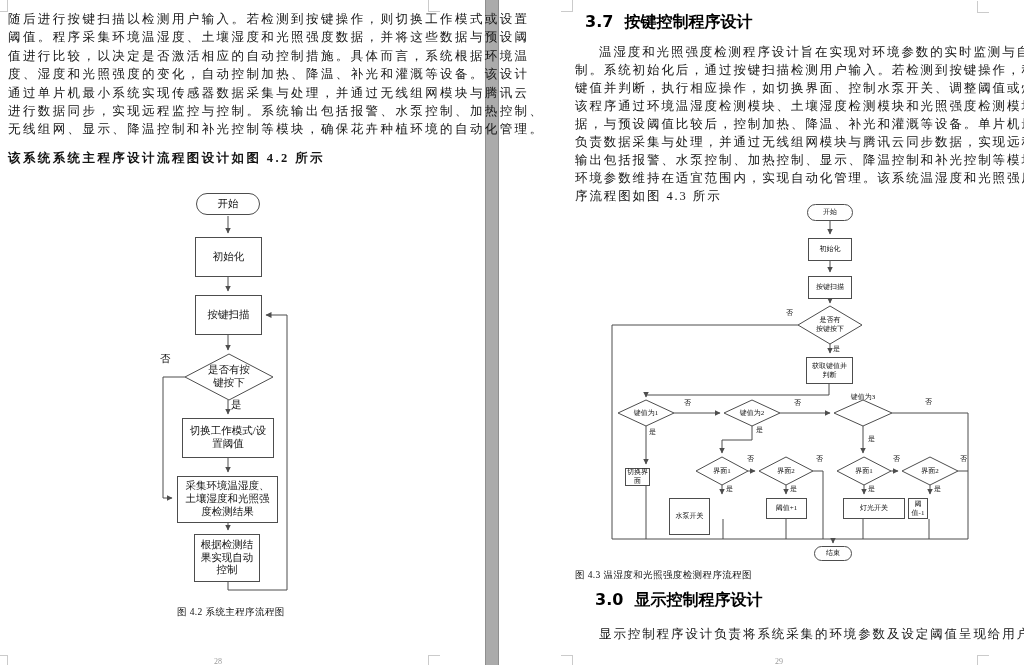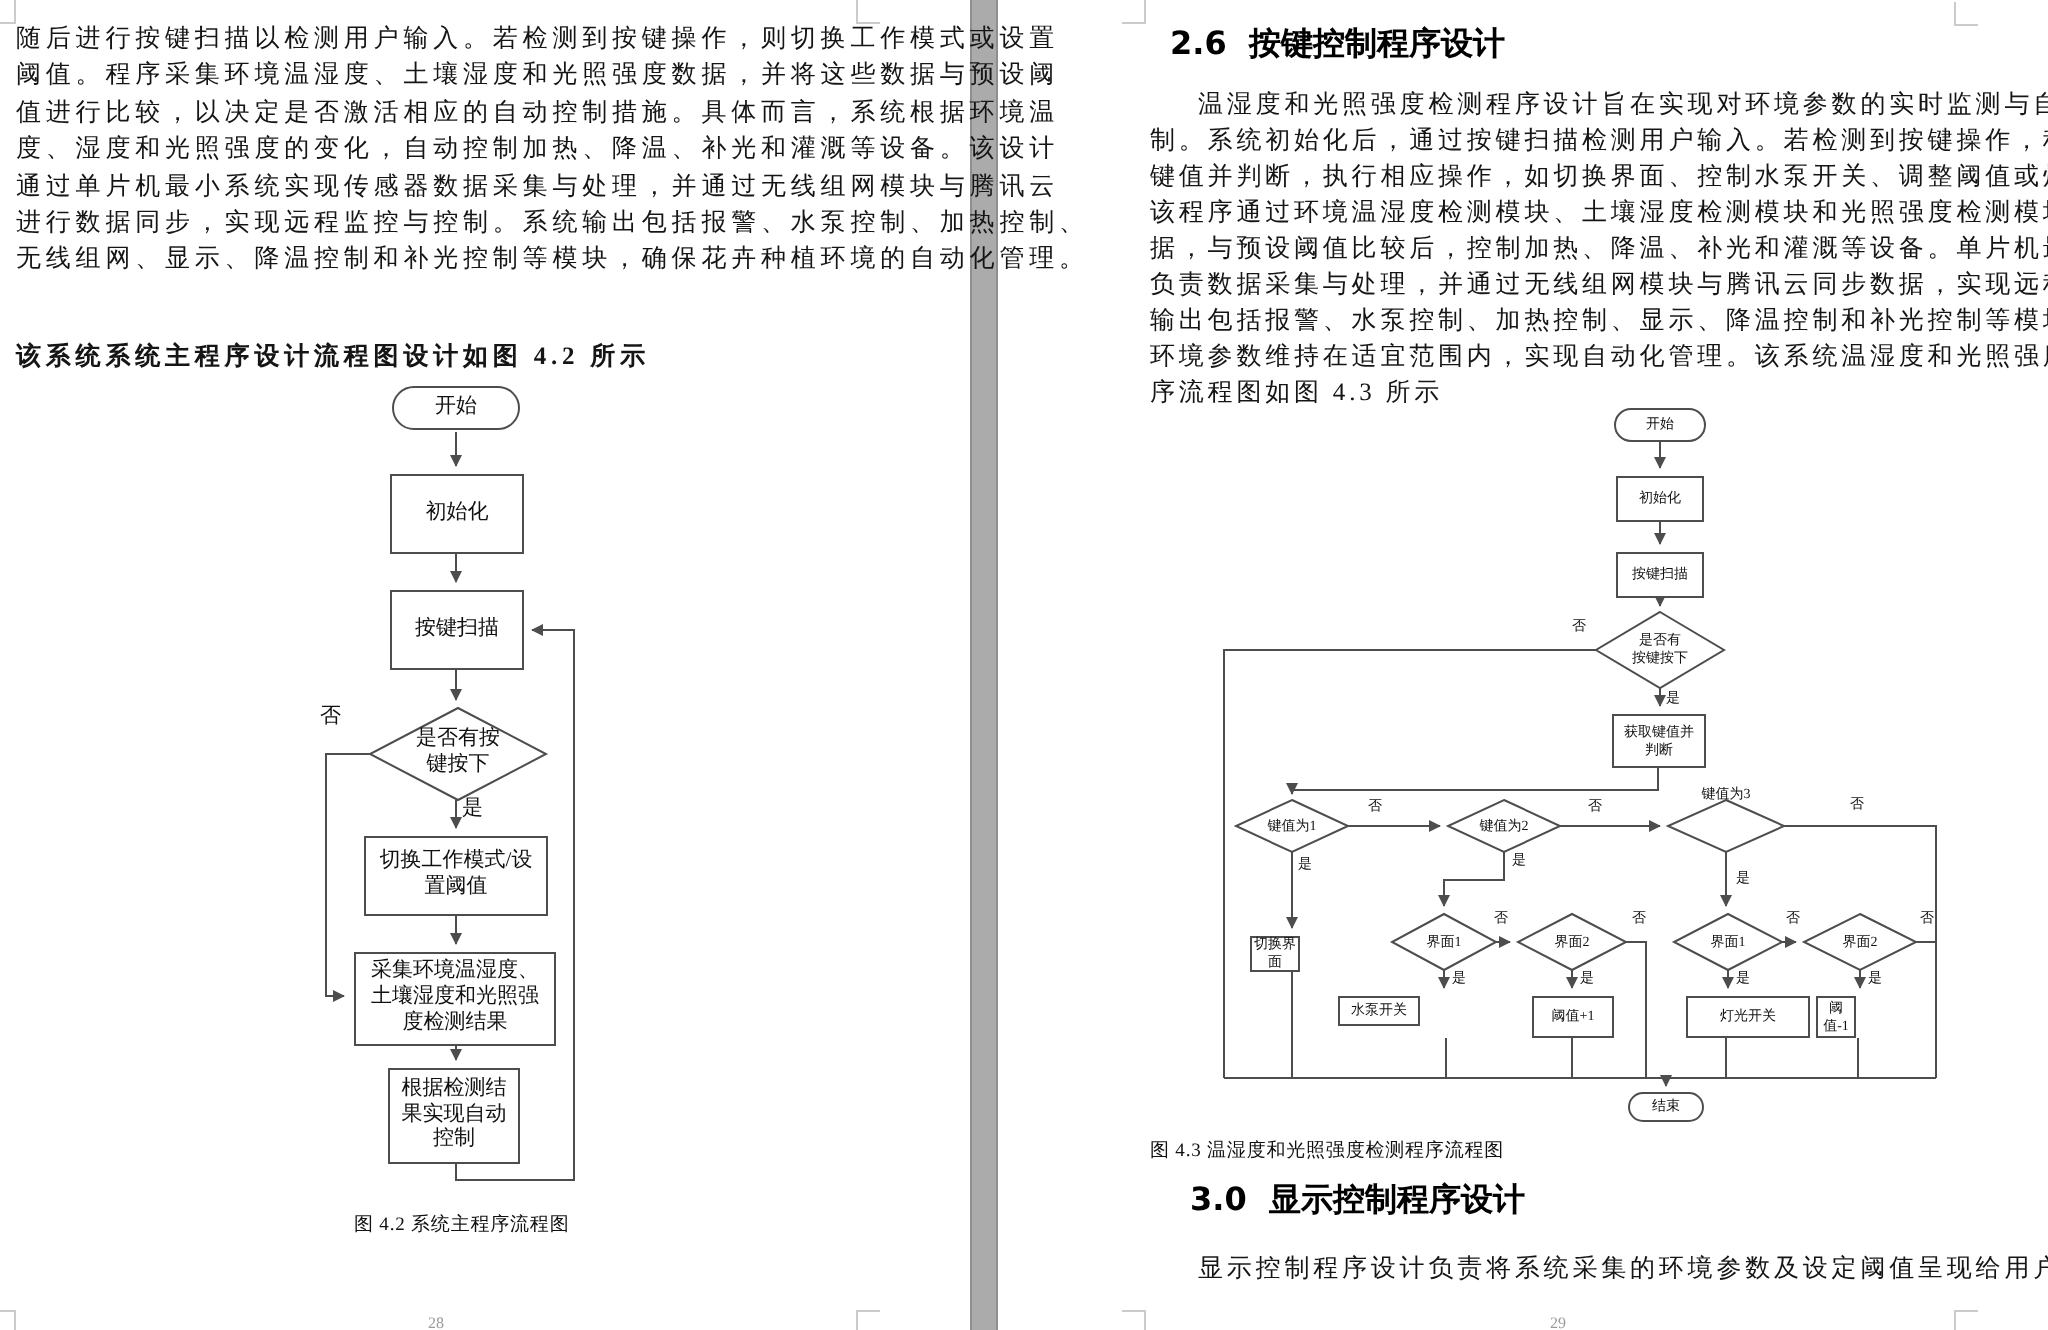--- a/index.html
+++ b/index.html
@@ -51,21 +51,21 @@
 <div class="mark bl" style="left:561px;top:655px"></div>
 <div class="mark br" style="left:977px;top:655px"></div>
 
 <div class="bl lp" style="top:11px">随后进行按键扫描以检测用户输入。若检测到按键操作，则切换工作模式或设置</div>
 <div class="bl lp" style="top:29px">阈值。程序采集环境温湿度、土壤湿度和光照强度数据，并将这些数据与预设阈</div>
 <div class="bl lp" style="top:48px">值进行比较，以决定是否激活相应的自动控制措施。具体而言，系统根据环境温</div>
 <div class="bl lp" style="top:66px">度、湿度和光照强度的变化，自动控制加热、降温、补光和灌溉等设备。该设计</div>
 <div class="bl lp" style="top:85px">通过单片机最小系统实现传感器数据采集与处理，并通过无线组网模块与腾讯云</div>
 <div class="bl lp" style="top:103px">进行数据同步，实现远程监控与控制。系统输出包括报警、水泵控制、加热控制、</div>
 <div class="bl lp" style="top:121px">无线组网、显示、降温控制和补光控制等模块，确保花卉种植环境的自动化管理。</div>
-<div class="bl lp boldline" style="top:170px">该系统系统主程序设计流程图设计如图 4.2 所示</div>
+<div class="bl lp boldline" style="top:150px">该系统系统主程序设计流程图设计如图 4.2 所示</div>
 
 <svg class="fc" width="1024" height="665" viewBox="0 0 1024 665">
   <defs>
     <marker id="ah" markerWidth="7" markerHeight="7" refX="5.5" refY="3" orient="auto">
       <path d="M0,0 L6,3 L0,6 z" fill="#4d4d4d"></path>
     </marker>
   </defs>
   <g stroke="#4d4d4d" stroke-width="1" fill="none">
     <path d="M228 216 V233" marker-end="url(#ah)"></path>
     <path d="M228 277 V291" marker-end="url(#ah)"></path>
@@ -127,21 +127,21 @@
 土壤湿度和光照强
 度检测结果</div>
 <div class="node lpn" style="left:194px;top:534px;width:66px;height:48px">根据检测结
 果实现自动
 控制</div>
 <div class="flbl lpn" style="left:160px;top:354px;font-size:10.5px">否</div>
 <div class="flbl lpn" style="left:231px;top:400px;font-size:10.5px">是</div>
 <div class="cap b" style="left:177px;top:606px">图 4.2 系统主程序流程图</div>
 <div class="pgnum" style="left:214px">28</div>
 
-<div class="heading" style="left:585px;top:12px">2.6  按键控制程序设计</div>
+<div class="heading" style="left:585px;top:12px">3.7  按键控制程序设计</div>
 <div class="bl rp" style="left:599px;top:44px">温湿度和光照强度检测程序设计旨在实现对环境参数的实时监测与自动控</div>
 <div class="bl rp" style="top:62px">制。系统初始化后，通过按键扫描检测用户输入。若检测到按键操作，程序获取</div>
 <div class="bl rp" style="top:80px">键值并判断，执行相应操作，如切换界面、控制水泵开关、调整阈值或灯光开关。</div>
 <div class="bl rp" style="top:98px">该程序通过环境温湿度检测模块、土壤湿度检测模块和光照强度检测模块采集数</div>
 <div class="bl rp" style="top:116px">据，与预设阈值比较后，控制加热、降温、补光和灌溉等设备。单片机最小系统</div>
 <div class="bl rp" style="top:134px">负责数据采集与处理，并通过无线组网模块与腾讯云同步数据，实现远程监控。</div>
 <div class="bl rp" style="top:152px">输出包括报警、水泵控制、加热控制、显示、降温控制和补光控制等模块，确保</div>
 <div class="bl rp" style="top:170px">环境参数维持在适宜范围内，实现自动化管理。该系统温湿度和光照强度检测程</div>
 <div class="bl rp" style="top:188px">序流程图如图 4.3 所示</div>
 
@@ -151,21 +151,21 @@
 <div class="dtext rpn" style="left:800px;top:309px;width:60px;height:32px">是否有
 按键按下</div>
 <div class="node rpn" style="left:806px;top:357px;width:47px;height:27px">获取键值并
 判断</div>
 <div class="dtext rpn" style="left:618px;top:406px;width:56px;height:14px">键值为1</div>
 <div class="dtext rpn" style="left:724px;top:406px;width:56px;height:14px">键值为2</div>
 <div class="dtext rpn" style="left:835px;top:390px;width:56px;height:14px">键值为3</div>
 <div class="node rpn" style="left:625px;top:468px;width:25px;height:18px">切换界面</div>
 <div class="dtext rpn" style="left:696px;top:464px;width:52px;height:14px">界面1</div>
 <div class="dtext rpn" style="left:760px;top:464px;width:52px;height:14px">界面2</div>
-<div class="node rpn" style="left:669px;top:498px;width:41px;height:15px">水泵开关</div>
+<div class="node rpn" style="left:669px;top:498px;width:41px;height:37px">水泵开关</div>
 <div class="node rpn" style="left:766px;top:498px;width:41px;height:21px">阈值+1</div>
 <div class="dtext rpn" style="left:838px;top:464px;width:52px;height:14px">界面1</div>
 <div class="dtext rpn" style="left:903px;top:464px;width:54px;height:14px">界面2</div>
 <div class="node rpn" style="left:843px;top:498px;width:62px;height:21px">灯光开关</div>
 <div class="node rpn" style="left:908px;top:498px;width:20px;height:21px">阈值-1</div>
 <div class="node rpn" style="left:814px;top:546px;width:38px;height:15px;border-radius:7.5px">结束</div>
 
 <div class="flbl rpn" style="left:786px;top:310px">否</div>
 <div class="flbl rpn" style="left:833px;top:346px">是</div>
 <div class="flbl rpn" style="left:684px;top:400px">否</div>

